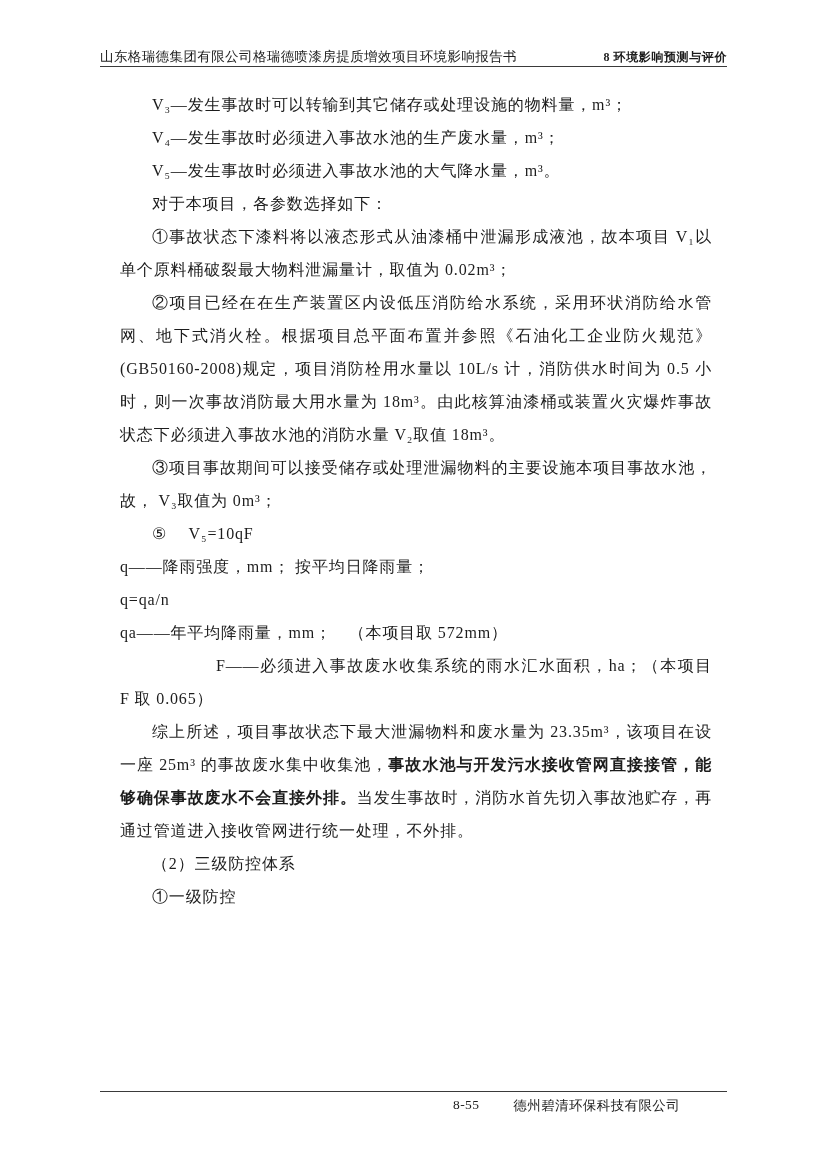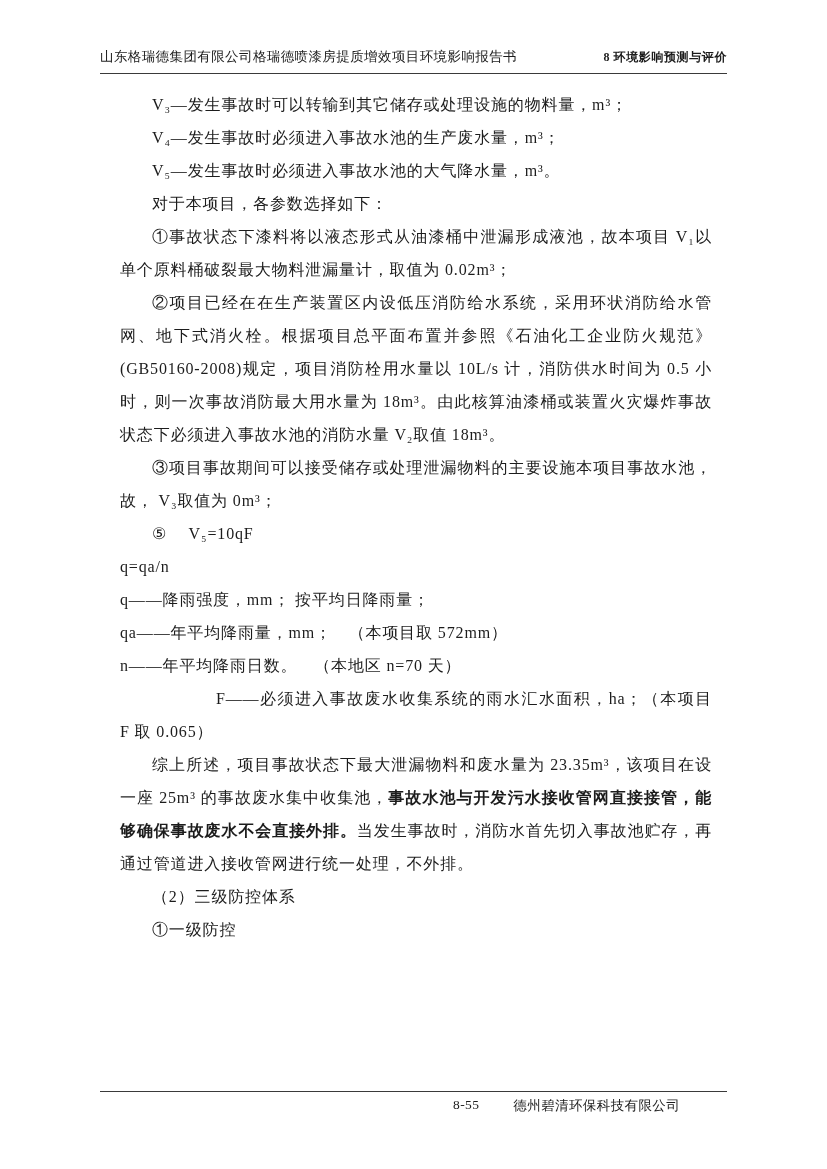--- a/index.html
+++ b/index.html
@@ -14,21 +14,20 @@
   }
   .page-header {
     position: absolute;
     left: 100px;
     top: 48px;
     width: 627px;
     display: flex;
     justify-content: space-between;
     align-items: flex-end;
     border-bottom: 1.5px solid #3a3a3a;
-    padding-bottom: 7px;
   }
   .header-left  { font-size: 13.5px; letter-spacing: 0.4px; white-space: nowrap; }
   .header-right { font-size: 12px; font-weight: bold; letter-spacing: 0.6px; white-space: nowrap; }
   .body-text {
     position: absolute;
     left: 120px;
     top: 88px;
     width: 592px;
     font-size: 16px;
     line-height: 33px;
@@ -72,24 +71,23 @@
 
   <div class="body-text">
     <p class="ind2 noj">V₃—发生事故时可以转输到其它储存或处理设施的物料量，m³；</p>
     <p class="ind2 noj">V₄—发生事故时必须进入事故水池的生产废水量，m³；</p>
     <p class="ind2 noj">V₅—发生事故时必须进入事故水池的大气降水量，m³。</p>
     <p class="ind2 noj">对于本项目，各参数选择如下：</p>
     <p class="ind2">①事故状态下漆料将以液态形式从油漆桶中泄漏形成液池，故本项目 V₁以单个原料桶破裂最大物料泄漏量计，取值为 0.02m³；</p>
     <p class="ind2">②项目已经在在生产装置区内设低压消防给水系统，采用环状消防给水管网、地下式消火栓。根据项目总平面布置并参照《石油化工企业防火规范》(GB50160-2008)规定，项目消防栓用水量以 10L/s 计，消防供水时间为 0.5 小时，则一次事故消防最大用水量为 18m³。由此核算油漆桶或装置火灾爆炸事故状态下必须进入事故水池的消防水量 V₂取值 18m³。</p>
     <p class="ind2">③项目事故期间可以接受储存或处理泄漏物料的主要设施本项目事故水池，故， V₃取值为 0m³；</p>
     <p class="ind2 noj">⑤　 V₅=10qF</p>
+    <p class="ml4">q——降雨强度，mm； 按平均日降雨量；</p>
     <p class="ml4">q=qa/n</p>
-    <p class="ml4">q——降雨强度，mm； 按平均日降雨量；</p>
     <p class="ml05">qa——年平均降雨量，mm；　（本项目取 572mm）</p>
-    <p class="ml4">n——年平均降雨日数。　（本地区 n=70 天）</p>
     <p class="ind6">F——必须进入事故废水收集系统的雨水汇水面积，ha；（本项目 F 取 0.065）</p>
     <p class="ind2"><span>综上所述，项目事故状态下最大泄漏物料和废水量为 23.35m³，该项目在设一座 25m³ 的事故废水集中收集池，</span><b>事故水池与开发污水接收管网直接接管，能够确保事故废水不会直接外排。</b><span>当发生事故时，消防水首先切入事故池贮存，再通过管道进入接收管网进行统一处理，不外排。</span></p>
     <p class="ind2 noj">（2）三级防控体系</p>
     <p class="ind2 noj">①一级防控</p>
   </div>
 
   <div class="page-footer-rule"></div>
   <div class="page-footer">
     <span class="footer-spacer"></span>
     <span class="footer-center">8-55</span>

